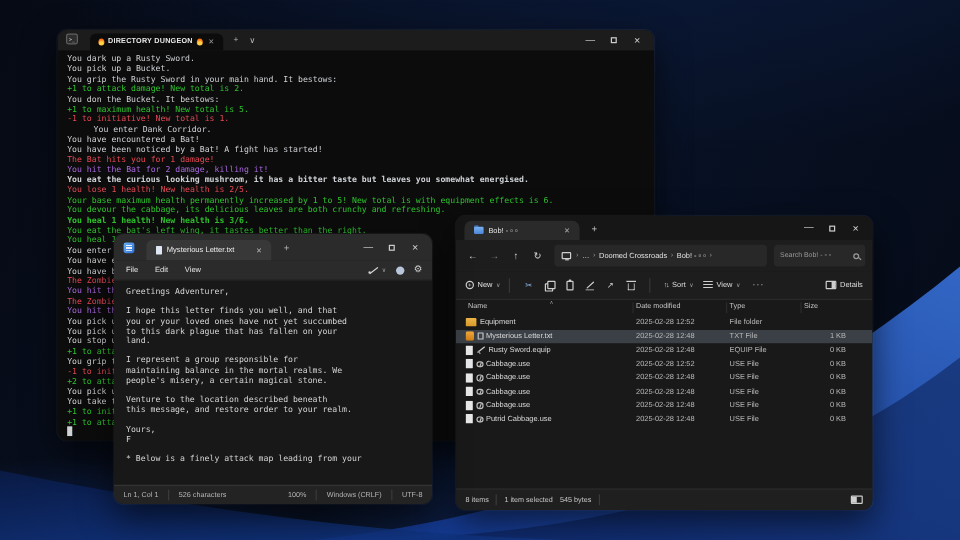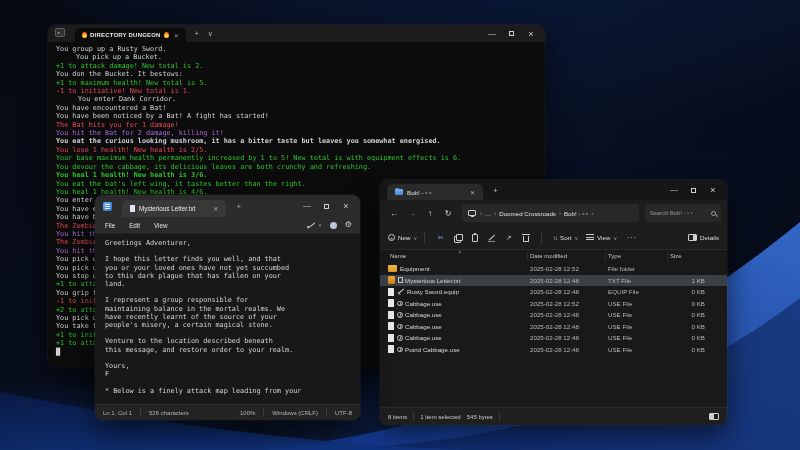--- a/index.html
+++ b/index.html
@@ -162,24 +162,25 @@
     <span class="t-plus">+</span>
     <span class="t-chev">∨</span>
     <div class="wc">
       <span>—</span>
       <span class="box"></span>
       <span style="font-size:9px">×</span>
     </div>
   </div>
   <div class="t-body">
 
-      <div class="tline" style="color: rgb(207, 210, 214);">You group up a Rusty Sword.</div>
-
-      <div class="tline" style="color: rgb(207, 210, 214); margin-left: 20px;">You pick up a Bucket.</div>
-
+      <div class="tline" style="color: rgb(207, 210, 214);">You dark up a Rusty Sword.</div>
+
+      <div class="tline" style="color: rgb(207, 210, 214);">You pick up a Bucket.</div>
+
+      <div class="tline" style="color: rgb(207, 210, 214);">You grip the Rusty Sword in your main hand. It bestows:</div>
 
       <div class="tline" style="color: rgb(46, 196, 46);">+1 to attack damage! New total is 2.</div>
 
       <div class="tline" style="color: rgb(207, 210, 214);">You don the Bucket. It bestows:</div>
 
       <div class="tline" style="color: rgb(46, 196, 46);">+1 to maximum health! New total is 5.</div>
 
       <div class="tline" style="color: rgb(231, 72, 86);">-1 to initiative! New total is 1.</div>
 
       <div class="tline" style="color: rgb(207, 210, 214); margin-left: 22px;">You enter Dank Corridor.</div>
@@ -291,21 +292,20 @@
       <div class="nline">to this dark plague that has fallen on your</div>
 
       <div class="nline">land.</div>
 
       <div class="nline"></div>
 
       <div class="nline">I represent a group responsible for</div>
 
       <div class="nline">maintaining balance in the mortal realms. We</div>
 
-      <div class="nline">have recently learnt of the source of your</div>
 
       <div class="nline">people's misery, a certain magical stone.</div>
 
       <div class="nline"></div>
 
       <div class="nline">Venture to the location described beneath</div>
 
       <div class="nline">this message, and restore order to your realm.</div>
 
       <div class="nline"></div>

